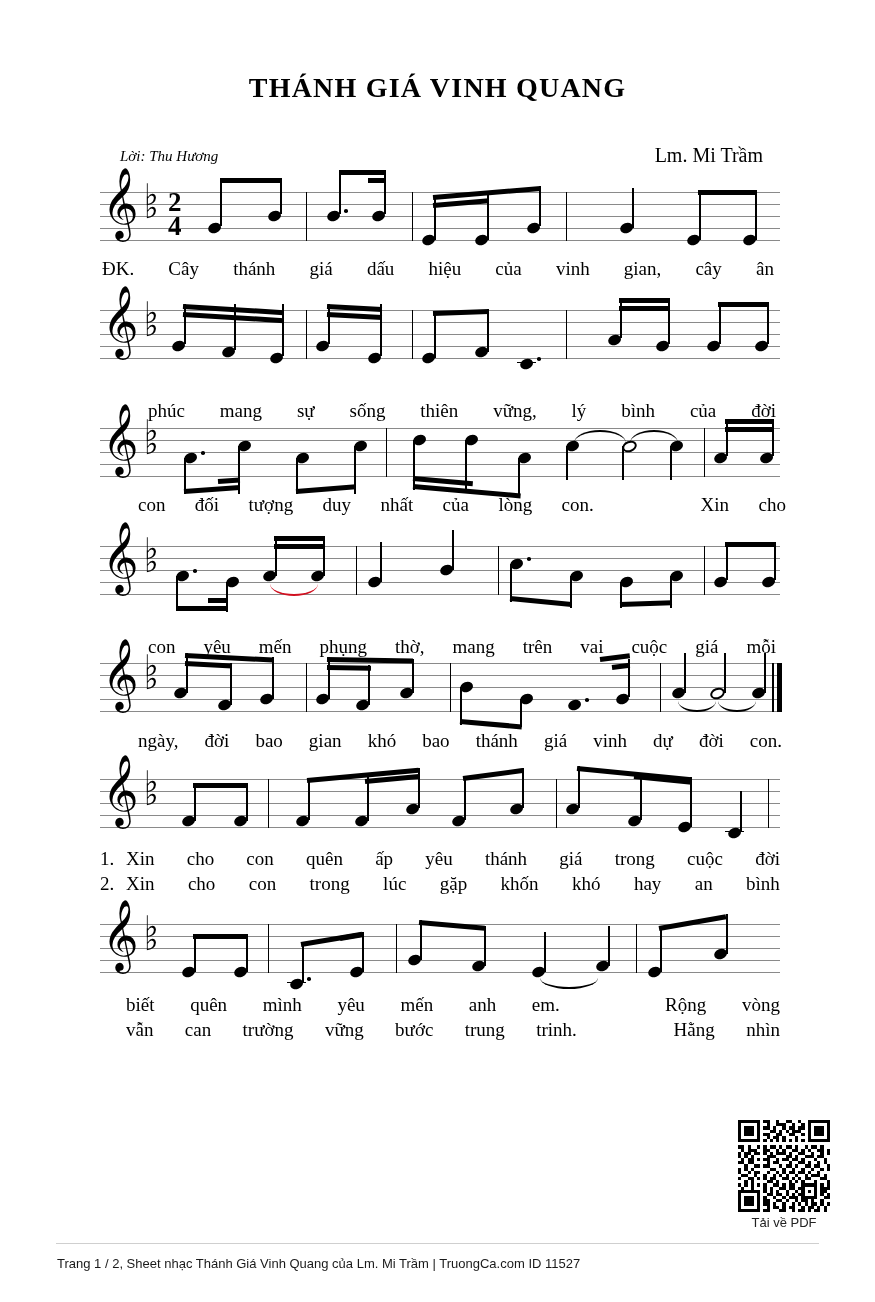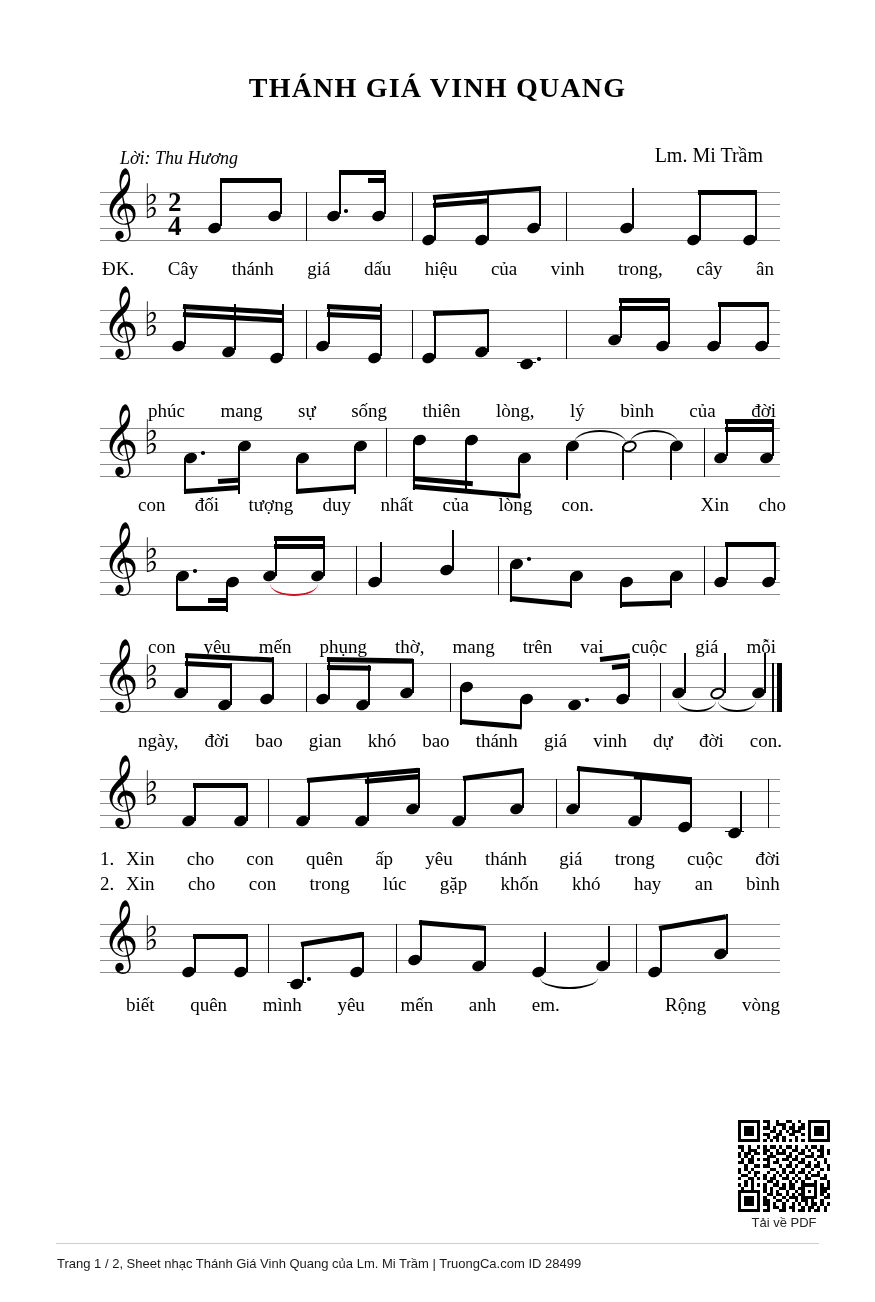--- a/index.html
+++ b/index.html
@@ -34,21 +34,21 @@
     font-weight: 700;
     letter-spacing: 1.2px;
   }
 
   
   .credit-left {
     position: absolute;
     top: 148px;
     left: 120px;
     font-style: italic;
-    font-size: 18px;
+    font-size: 15px;
     font-family: "Liberation Serif", "DejaVu Serif", serif;
     text-align: right;
   }
   .credit-right {
     position: absolute;
     top: 144px;
     right: 112px;
     font-size: 20px;
     font-family: "Liberation Serif", "DejaVu Serif", serif;
   }
@@ -314,21 +314,21 @@
   <div class="lyrics" style="top:258px">
     <div class="lyric-row full">
       <span>ĐK.</span>
       <span>Cây</span>
       <span>thánh</span>
       <span>giá</span>
       <span>dấu</span>
       <span>hiệu</span>
       <span>của</span>
       <span>vinh</span>
-      <span>trong,</span>
+      <span>gian,</span>
       <span>cây</span>
       <span>ân</span>
     </div>
   </div>
 
   <div class="system" style="top:310px">
     <div class="staff">
       <div class="line l1"></div>
       <div class="line l2"></div>
       <div class="line l3"></div>
@@ -381,21 +381,21 @@
     </div>
   </div>
 
   <div class="lyrics" style="top:376px">
     <div class="lyric-row indented">
       <span>phúc</span>
       <span>mang</span>
       <span>sự</span>
       <span>sống</span>
       <span>thiên</span>
-      <span>lòng,</span>
+      <span>vững,</span>
       <span>lý</span>
       <span>bình</span>
       <span>của</span>
       <span>đời</span>
     </div>
   </div>
 
   <div class="system" style="top:428px">
     <div class="staff">
       <div class="line l1"></div>
@@ -760,20 +760,35 @@
         <span>biết</span>
         <span>quên</span>
         <span>mình</span>
         <span>yêu</span>
         <span>mến</span>
         <span>anh</span>
         <span>em.</span>
         <span style="width:34px"></span>
         <span>Rộng</span>
         <span>vòng</span>
+      </span>
+    </div>
+    <div class="verse-line">
+      <span class="verse-num"></span>
+      <span class="verse-words">
+        <span>vẫn</span>
+        <span>can</span>
+        <span>trường</span>
+        <span>vững</span>
+        <span>bước</span>
+        <span>trung</span>
+        <span>trinh.</span>
+        <span style="width:34px"></span>
+        <span>Hằng</span>
+        <span>nhìn</span>
       </span>
     </div>
   </div>
 
   <div class="qr-wrap">
     <svg class="qr" viewBox="0 0 29 29" shape-rendering="crispEdges">
       <rect width="29" height="29" fill="#ffffff"></rect>
       <g fill="#000000">
 
         <rect x="0" y="0" width="7" height="1"></rect>
@@ -1004,15 +1019,15 @@
         <rect x="17" y="28" width="1" height="1"></rect>
           <rect x="19" y="28" width="1" height="1"></rect>
         <rect x="22" y="28" width="1" height="1"></rect>
           <rect x="24" y="28" width="2" height="1"></rect>
       </g>
     </svg>
     <div class="qr-caption">Tải về PDF</div>
   </div>
 
   <div class="footer-rule"></div>
-  <div class="footer-text">Trang 1 / 2, Sheet nhạc Thánh Giá Vinh Quang của Lm. Mi Trầm  | TruongCa.com ID 28499</div>
+  <div class="footer-text">Trang 1 / 2, Sheet nhạc Thánh Giá Vinh Quang của Lm. Mi Trầm  | TruongCa.com ID 11527</div>
 
 </div>
 
 </body></html>

